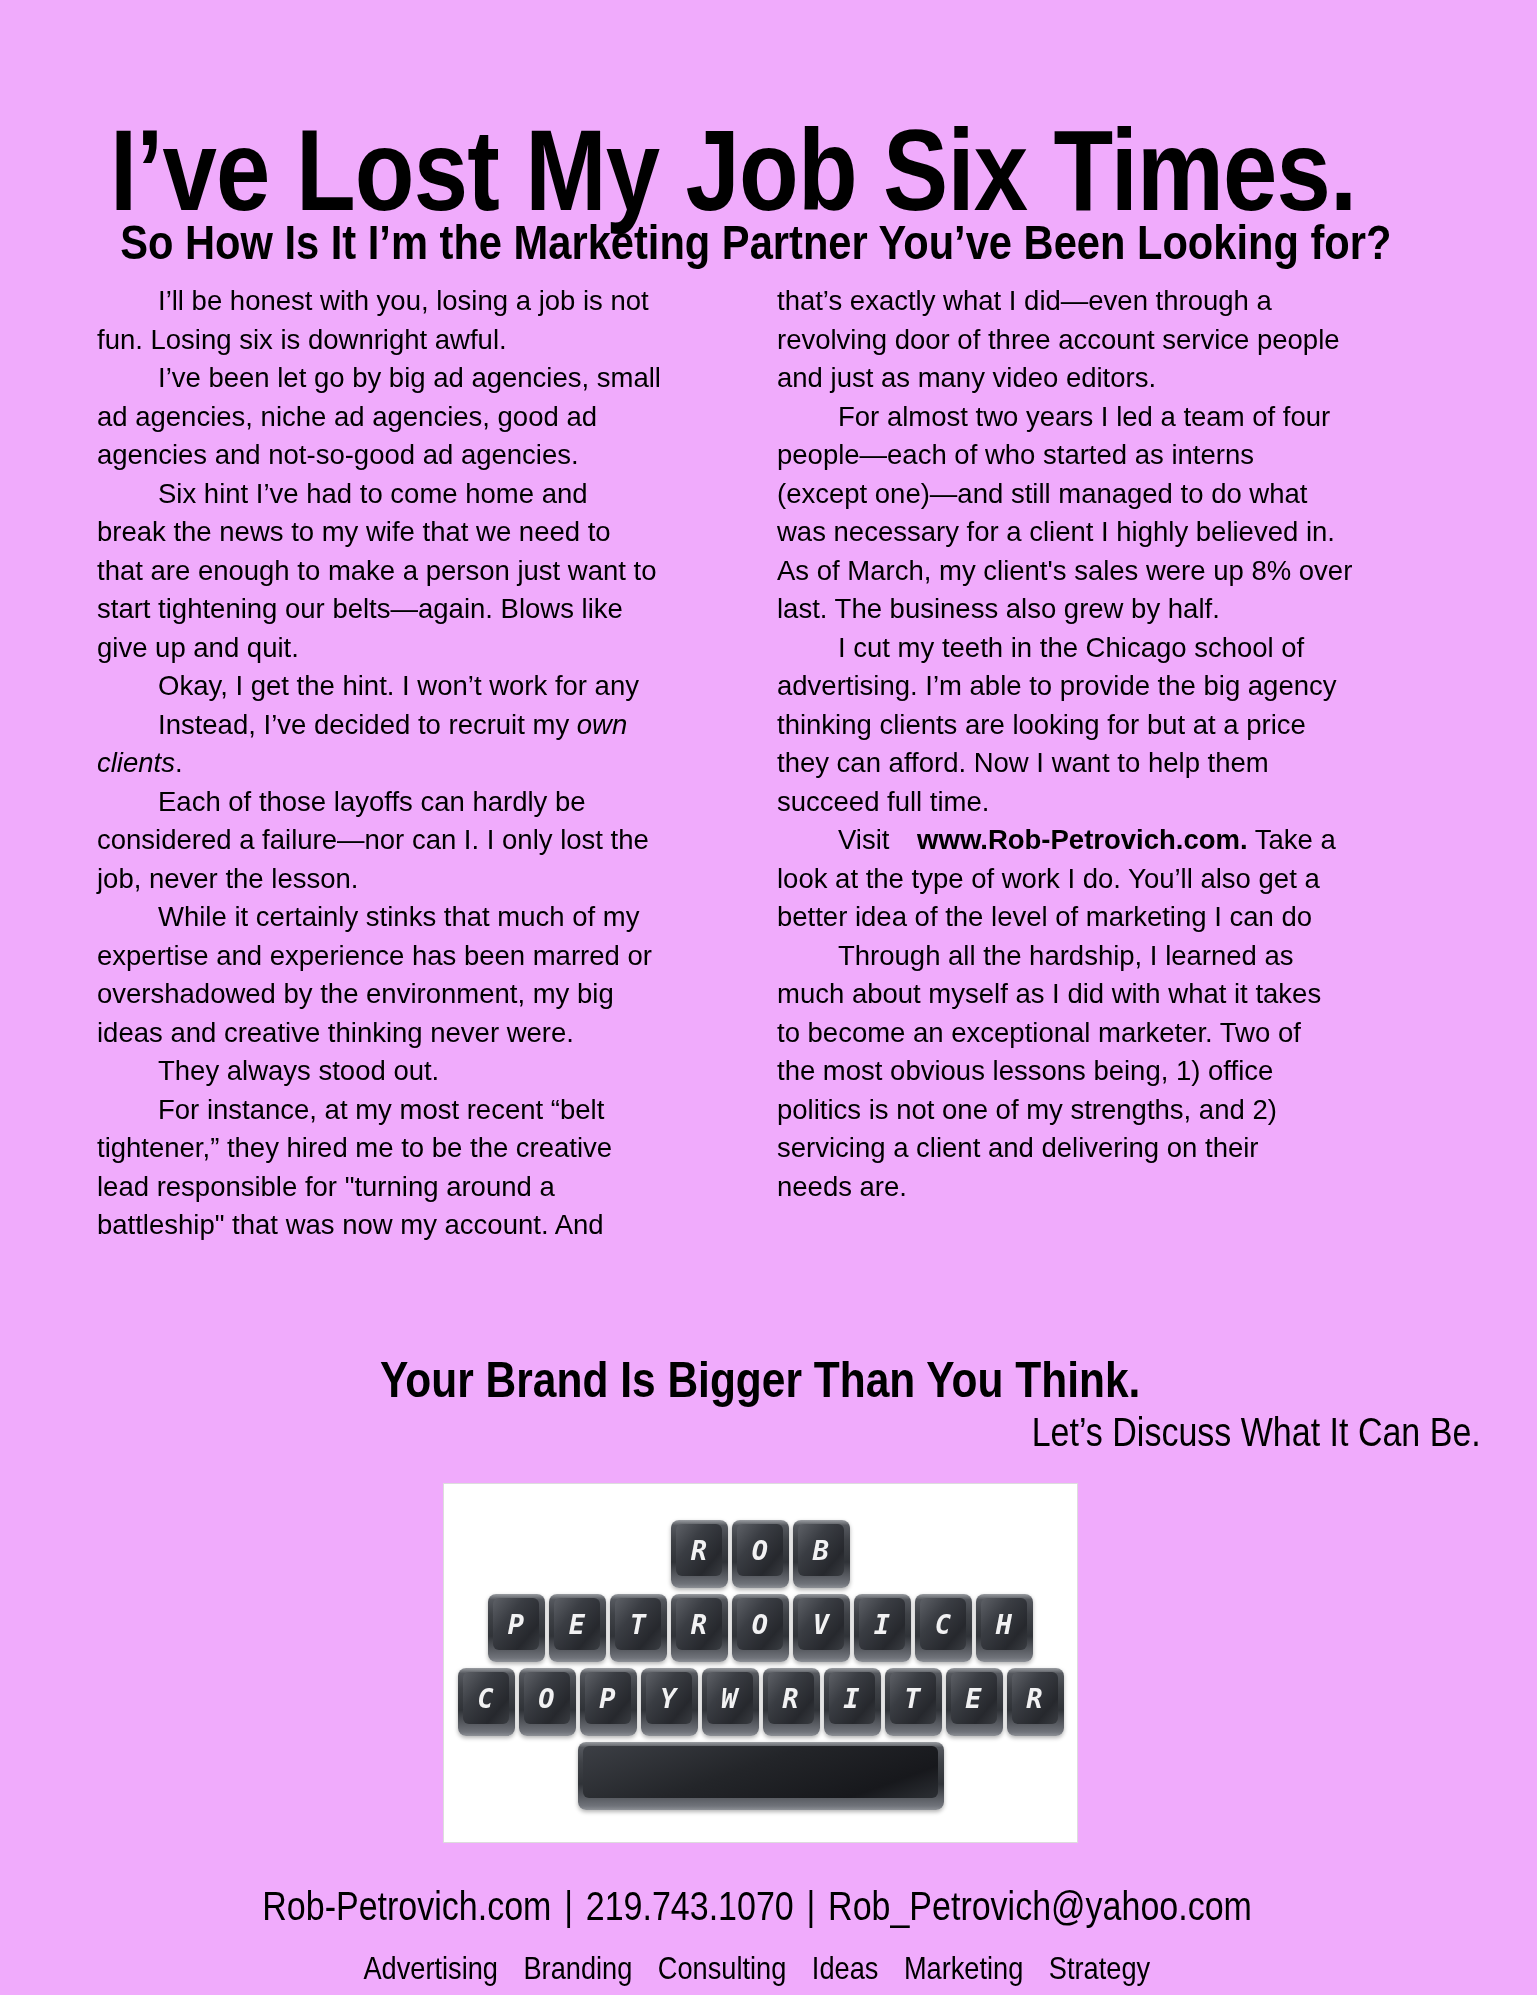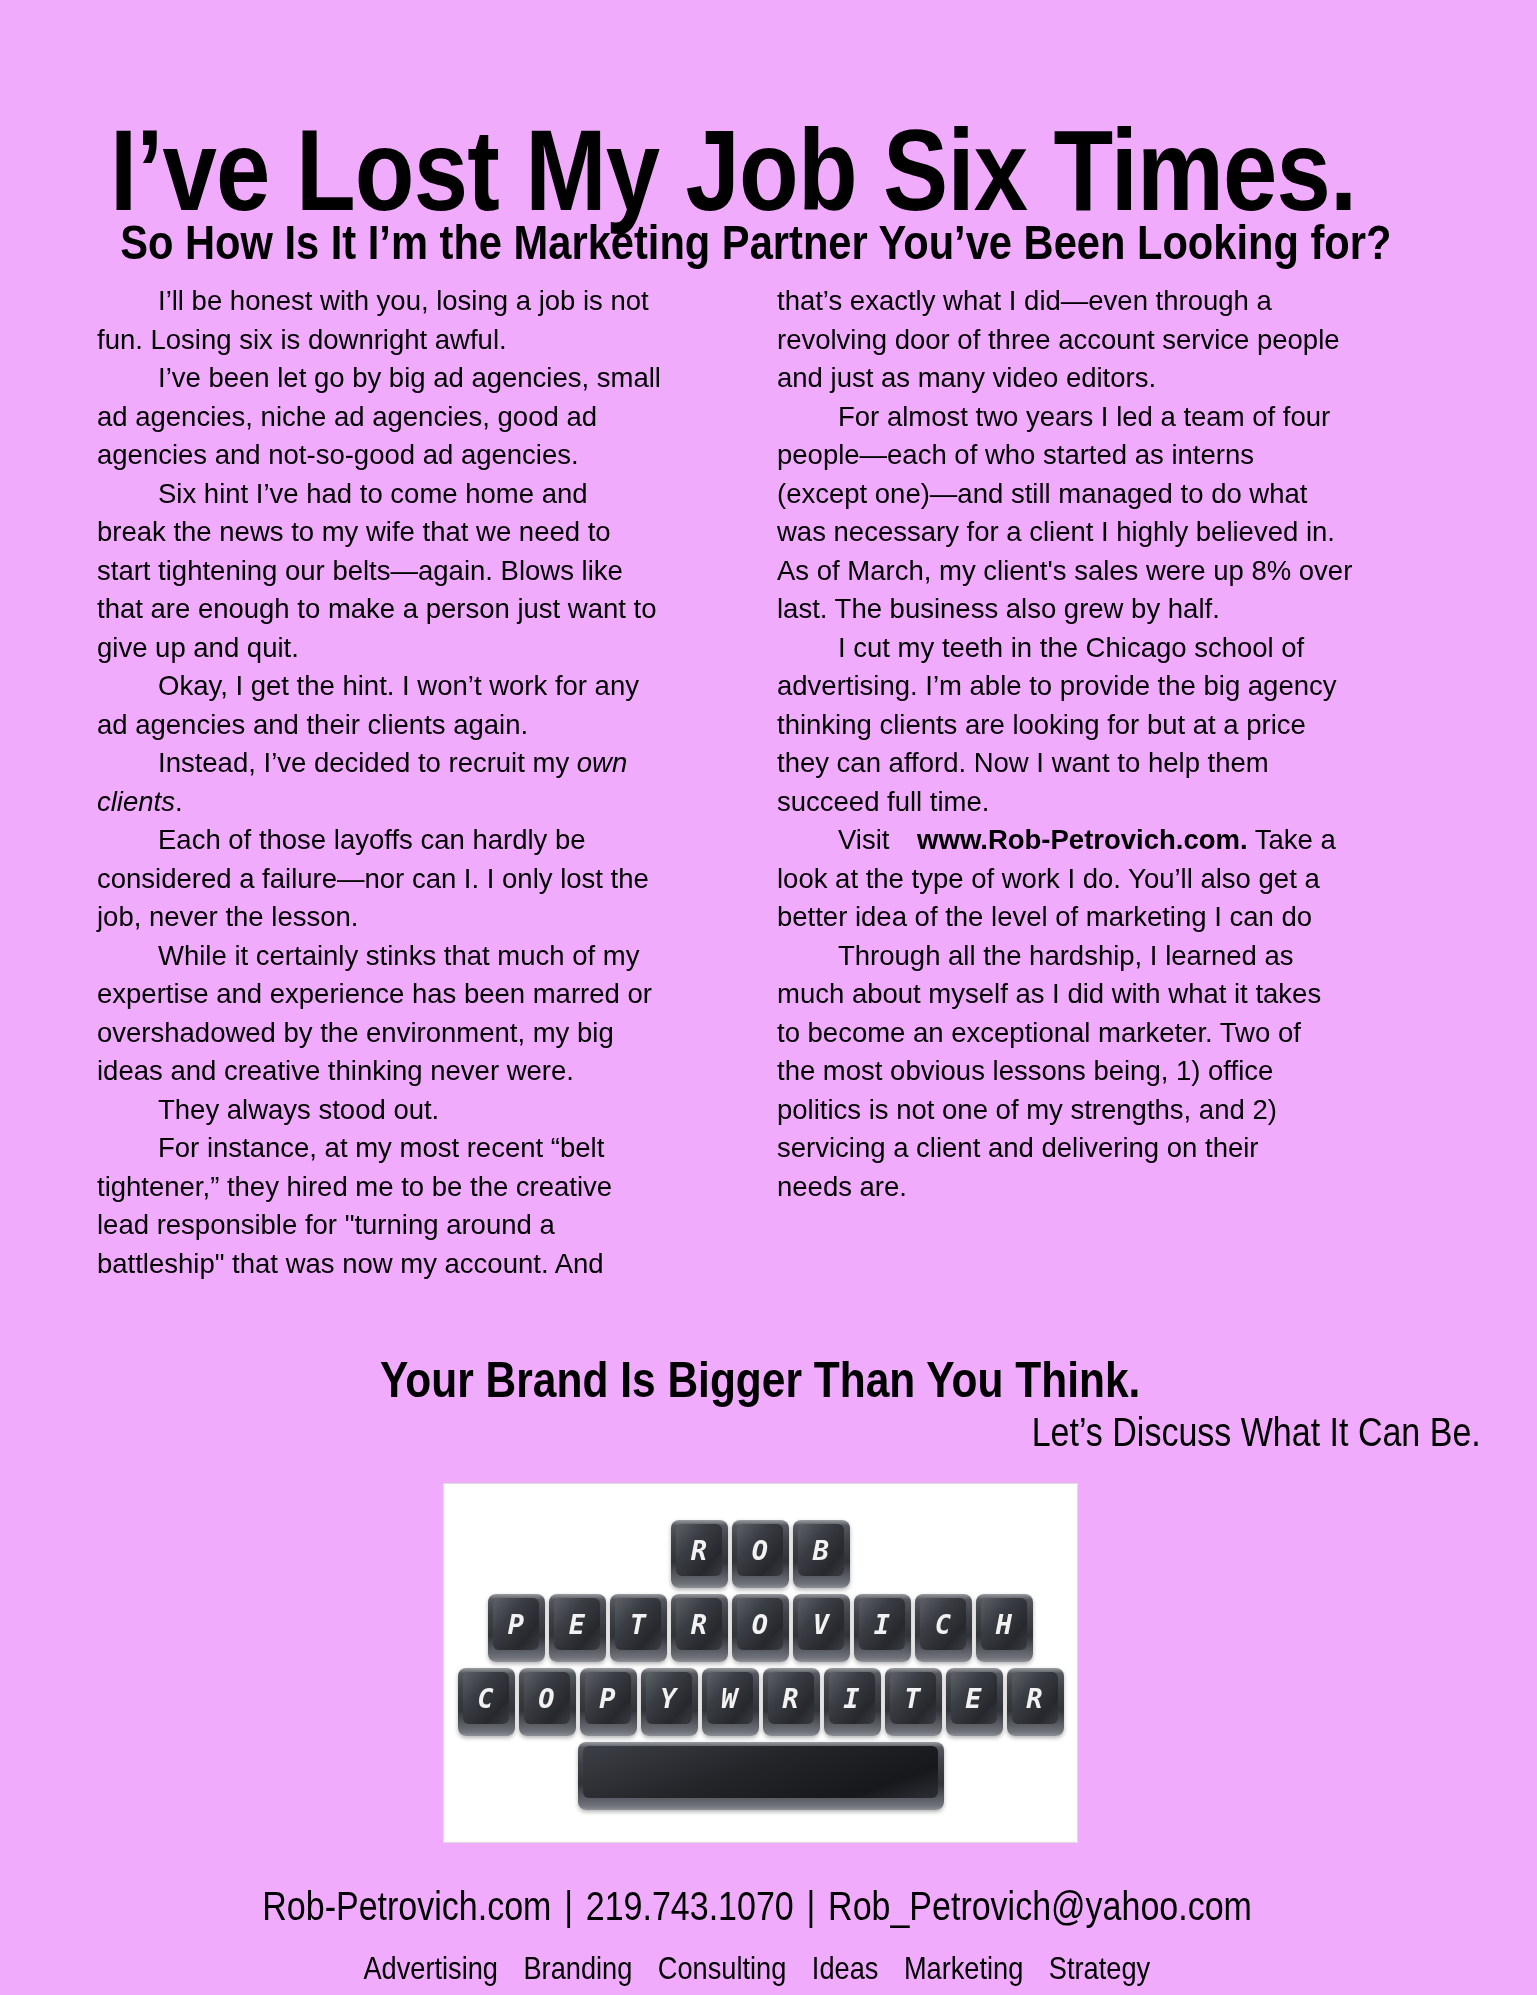--- a/index.html
+++ b/index.html
@@ -84,25 +84,24 @@
   <h2 class="subtitle"><span class="cond">So How Is It I’m the Marketing Partner You’ve Been Looking for?</span></h2>
 
   <div class="col col-left" id="col-left">
       <div class="line indent"><span>I’ll be honest with you, losing a job is not</span></div>
       <div class="line"><span>fun. Losing six is downright awful.</span></div>
       <div class="line indent"><span>I’ve been let go by big ad agencies, small</span></div>
       <div class="line"><span>ad agencies, niche ad agencies, good ad</span></div>
       <div class="line"><span>agencies and not-so-good ad agencies.</span></div>
       <div class="line indent"><span>Six hint I’ve had to come home and</span></div>
       <div class="line"><span>break the news to my wife that we need to</span></div>
+      <div class="line"><span>that are enough to make a person just want to</span></div>
       <div class="line"><span>start tightening our belts—again. Blows like</span></div>
-      <div class="line"><span>that are enough to make a person just want to</span></div>
       <div class="line"><span>give up and quit.</span></div>
       <div class="line indent"><span>Okay, I get the hint. I won’t work for any</span></div>
-      <div class="line"><span>ad agencies and their clients again.</span></div>
       <div class="line indent"><span>Instead, I’ve decided to recruit my </span><span class="it">own</span></div>
       <div class="line"><span class="it">clients</span><span>.</span></div>
       <div class="line indent"><span>Each of those layoffs can hardly be</span></div>
       <div class="line"><span>considered a failure—nor can I. I only lost the</span></div>
       <div class="line"><span>job, never the lesson.</span></div>
       <div class="line indent"><span>While it certainly stinks that much of my</span></div>
       <div class="line"><span>expertise and experience has been marred or</span></div>
       <div class="line"><span>overshadowed by the environment, my big</span></div>
       <div class="line"><span>ideas and creative thinking never were.</span></div>
       <div class="line indent"><span>They always stood out.</span></div>

